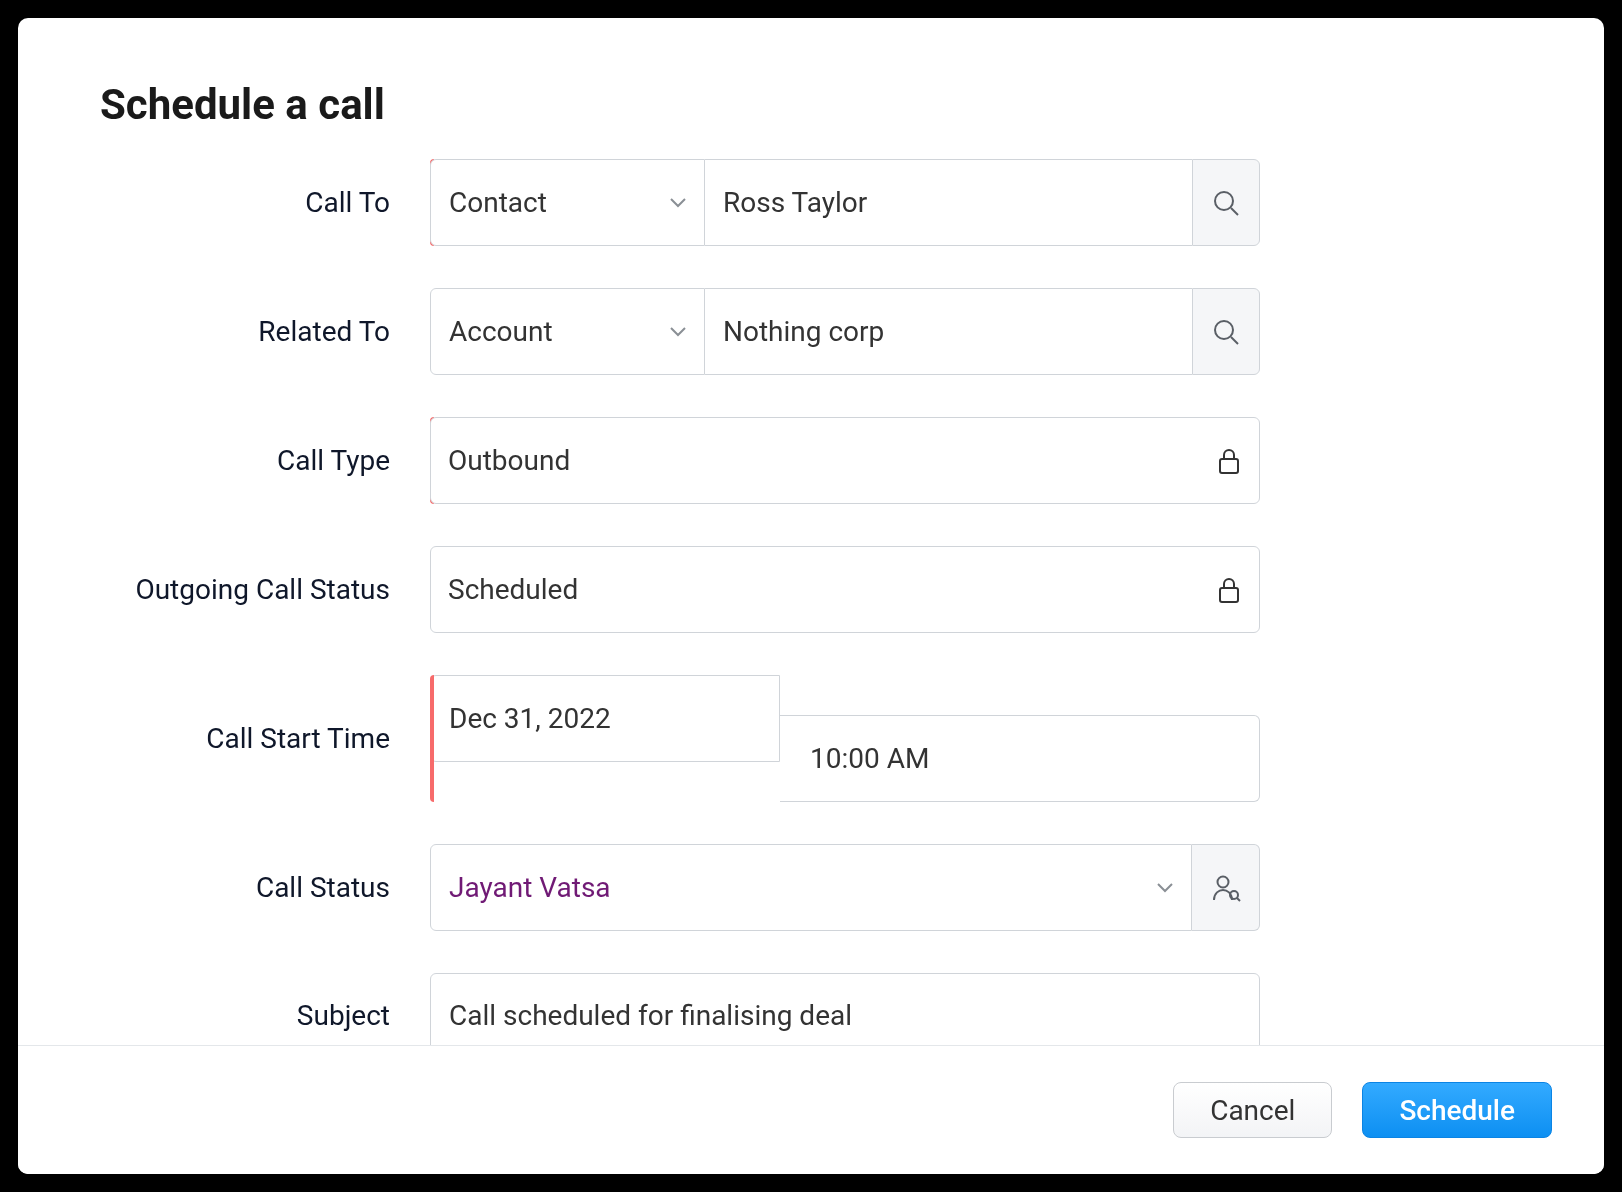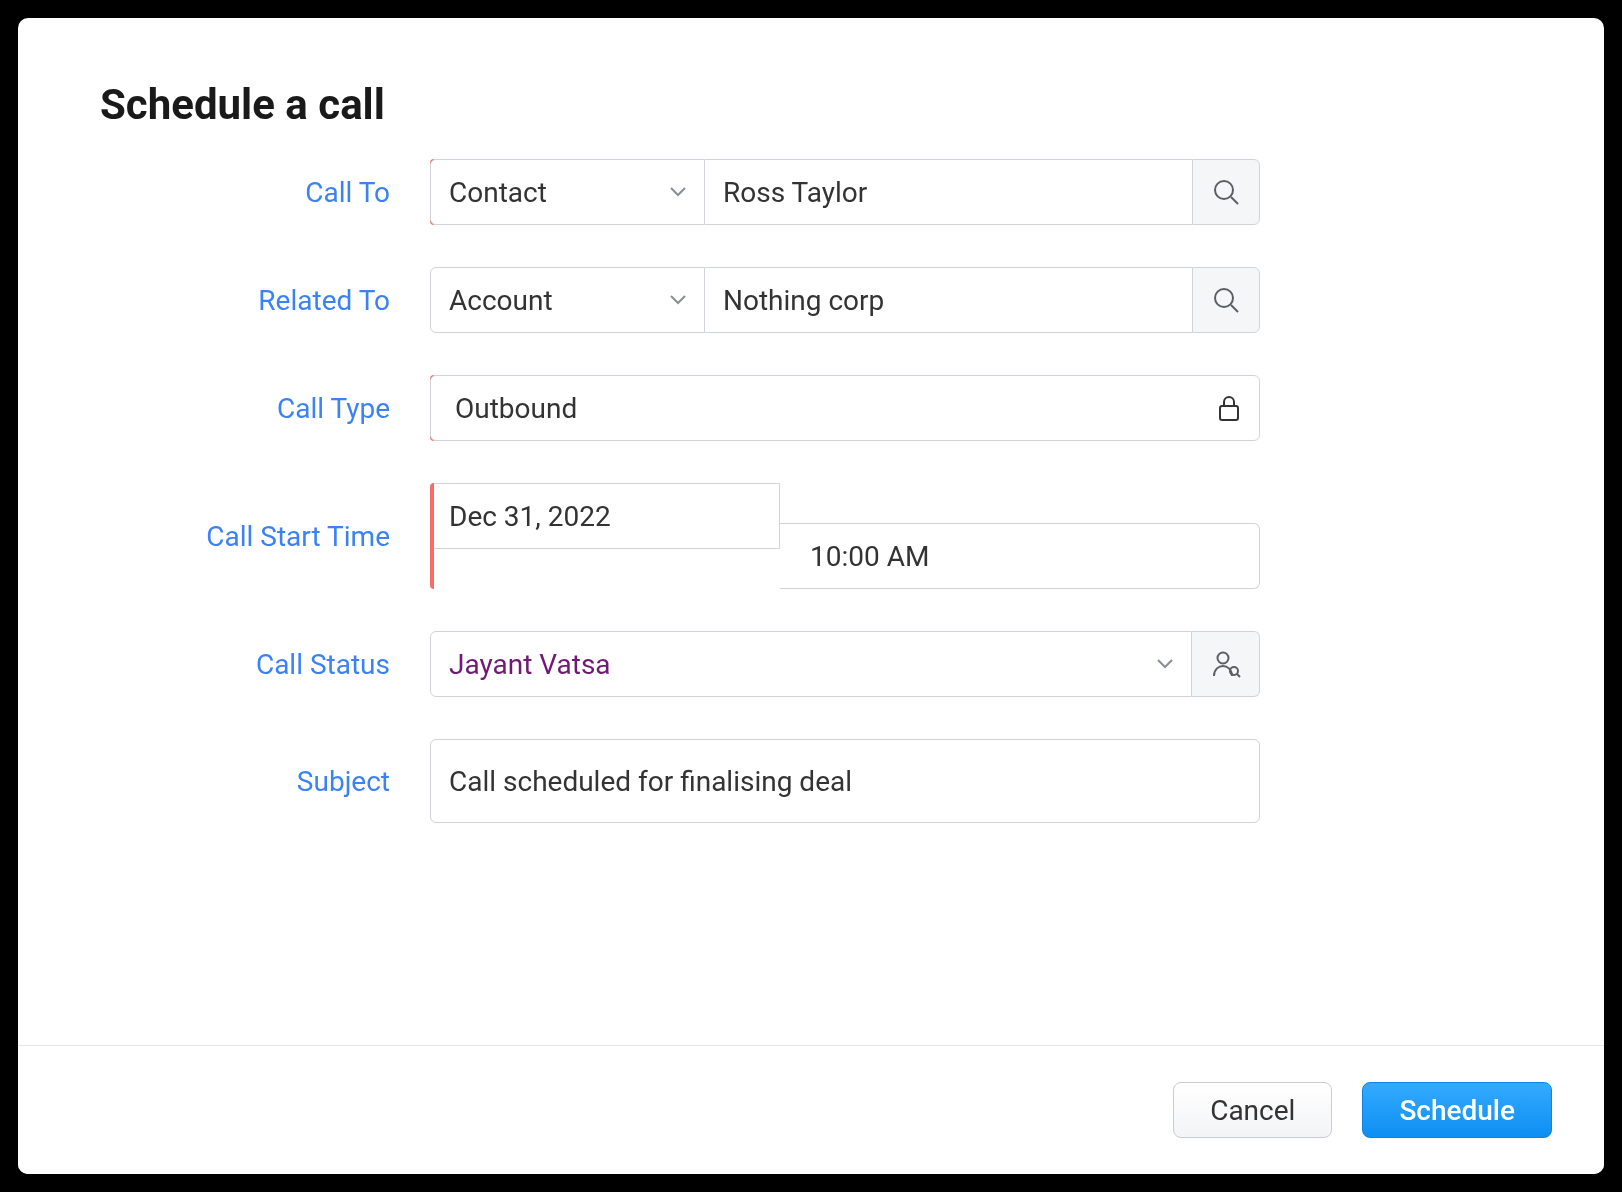--- a/index.html
+++ b/index.html
@@ -28,33 +28,33 @@
   }
   .row {
     display:flex; align-items:center;
     margin-bottom:42px;
   }
   .label {
     width:330px; min-width:330px;
     text-align:right;
     padding-right:40px;
     font-size:28px;
-    color:#3b82f6;
+    color:#0f172a;
   }
   .field-wrap {
     position:relative;
     display:flex;
     width:830px;
   }
   .req-bar {
     position:absolute; left:0; top:0; bottom:0; width:4px;
     background:#f76b6b; border-radius:4px 0 0 4px;
   }
   .box {
-    height:66px;
+    height:87px;
     border:1px solid #d0d4d9;
     background:#fff;
     font-size:28px;
     display:flex; align-items:center;
     color:#333;
   }
   .select {
     width:275px; border-radius:6px 0 0 6px;
     padding:0 18px; position:relative;
     cursor:pointer; user-select:none;
@@ -66,21 +66,21 @@
     flex:1 1 auto; border-left:none; border-right:none;
     padding:0 18px;
   }
   .search-btn {
     width:68px; border-radius:0 6px 6px 0;
     border:1px solid #d0d4d9; background:#f5f6f8;
     display:flex; align-items:center; justify-content:center;
     cursor:pointer;
   }
   .single {
-    flex:1 1 auto; border-radius:6px; padding:0 24px; position:relative;align-items:center;
+    flex:1 1 auto; border-radius:6px; padding:0 17px; position:relative;align-items:center;
   }
   .lock-abs { position:absolute; right:18px; top:50%; transform:translateY(-50%); color:#555; }
   .date {
     width:350px; border-radius:6px 0 0 6px; padding:0 18px; cursor:text;
   }
   .time {
     flex:1 1 auto; border-left:none; border-radius:0 6px 6px 0; padding:0 30px; cursor:text;margin-top:40px;
   }
   .owner-box {
     flex:1 1 auto; border-radius:6px 0 0 6px; padding:0 18px; position:relative;
@@ -186,20 +186,34 @@
           <span class="lock-abs">
             <svg width="24" height="28" viewBox="0 0 24 28">
                 <rect x="3" y="12" width="18" height="14" rx="2" fill="none" stroke="#333" stroke-width="2"></rect>
                 <path d="M7 12 V8 a5 5 0 0 1 10 0 V12" fill="none" stroke="#333" stroke-width="2"></path>
               </svg>
           </span>
         </div>
       </div>
     </div>
 
+    <div class="row">
+      <div class="label">Outgoing Call Status</div>
+      <div class="field-wrap">
+        <div class="box single">
+          <span>Scheduled</span>
+          <span class="lock-abs">
+            <svg width="24" height="28" viewBox="0 0 24 28">
+                <rect x="3" y="12" width="18" height="14" rx="2" fill="none" stroke="#333" stroke-width="2"></rect>
+                <path d="M7 12 V8 a5 5 0 0 1 10 0 V12" fill="none" stroke="#333" stroke-width="2"></path>
+              </svg>
+          </span>
+        </div>
+      </div>
+    </div>
 
     <div class="row">
       <div class="label">Call Start Time</div>
       <div class="field-wrap">
         <div class="req-bar"></div>
         <div class="box date">
           <span>Dec 31, 2022</span>
         </div>
         <div class="box time">
           <span>10:00 AM</span>

